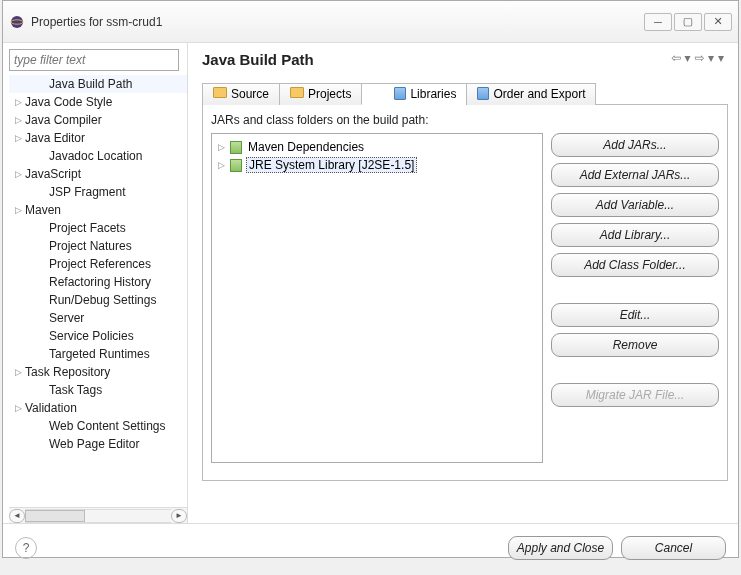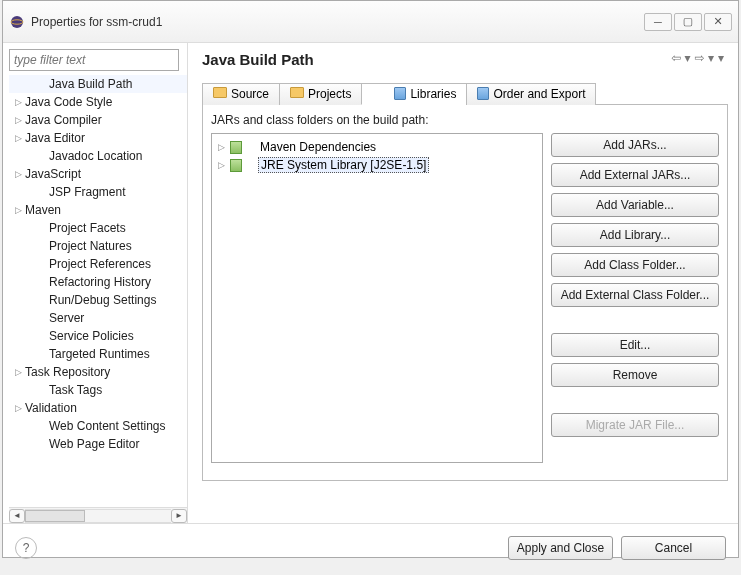--- a/index.html
+++ b/index.html
@@ -29,23 +29,23 @@
 .tabs { display: flex; border-bottom: 1px solid #bbb; margin-top: 14px; }
 .tab { display: flex; align-items: flex-start; gap: 4px; padding: 3px 10px; border: 1px solid #bbb; border-bottom: none; background: linear-gradient(#fdfdfd,#eee); margin-right: -1px; cursor: pointer; position: relative; top: 1px; }
 .tab.active { background: #fff; border-bottom: 1px solid #fff; padding-left: 32px; }
 .tabpage { border: 1px solid #bbb; border-top: none; padding: 8px; height: 376px; }
 .subtitle { margin-bottom: 6px; color: #222; }
 .tabbody { display: flex; gap: 8px; height: 330px; }
 .treelist { flex: 1; border: 1px solid #aaa; background: #fff; padding: 4px; }
 .lib-item { display: flex; align-items: center; height: 18px; gap: 4px; padding-left: 2px; cursor: pointer; }
 .lib-item .arrow { width: 8px; font-size: 9px; color: #888; }
 .lib-item.selected .lbl { border: 1px dotted #555; background: #e8f0ff; padding: 0 2px; }
-.lib-item .lbl { padding: 0 2px; margin-left: 12px; }
+.lib-item .lbl { padding: 0 2px; }
 .btncol { width: 168px; display: flex; flex-direction: column; gap: 6px; }
-.btn { height: 24px; border: 1px solid #999; border-radius: 3px; background: linear-gradient(#fdfdfd,#e8e8e8); cursor: pointer; display: flex; align-items: center; justify-content: center; color: #222; }
+.btn { height: 24px; border: 1px solid #999; border-radius: 9px; background: linear-gradient(#fdfdfd,#e8e8e8); cursor: pointer; display: flex; align-items: center; justify-content: center; color: #222; font-style: italic; }
 .btn[disabled] { color: #aaa; cursor: default; }
 .gap { height: 14px; }
 .applyrow { display: flex; justify-content: flex-end; margin-top: 6px; }
 .applyrow .btn { width: 86px; }
 .footer { height: 48px; border-top: 1px solid #ddd; display: flex; align-items: center; padding: 0 12px; gap: 8px; }
 .footer .help { width: 22px; height: 22px; border: 1px solid #bbb; border-radius: 50%; display: flex; align-items: center; justify-content: center; color: #666; cursor: pointer; }
 .footer .spacer { flex: 1; }
 .footer .btn { width: 105px; }
 .folder-ico { width: 14px; height: 11px; background: #f6c866; border: 1px solid #c89a3a; border-radius: 1px; }
 .jar-ico { width: 12px; height: 13px; background: linear-gradient(#9ec8f2,#6aa5de); border: 1px solid #4a7db0; border-radius: 1px; }
@@ -209,21 +209,20 @@
                 <span class="book-ico"></span>
                 <span class="lbl">JRE System Library [J2SE-1.5]</span>
               </div>
             </div>
           <div class="btncol">
             <button class="btn">Add JARs...</button>
             <button class="btn">Add External JARs...</button>
             <button class="btn">Add Variable...</button>
             <button class="btn">Add Library...</button>
             <button class="btn">Add Class Folder...</button>
-            <button class="btn">Add External Class Folder...</button>
             <div class="gap"></div>
             <button class="btn">Edit...</button>
             <button class="btn">Remove</button>
             <div class="gap"></div>
             <button class="btn" disabled="">Migrate JAR File...</button>
           </div>
         </div>
       </div>
     </div>
   </div>

